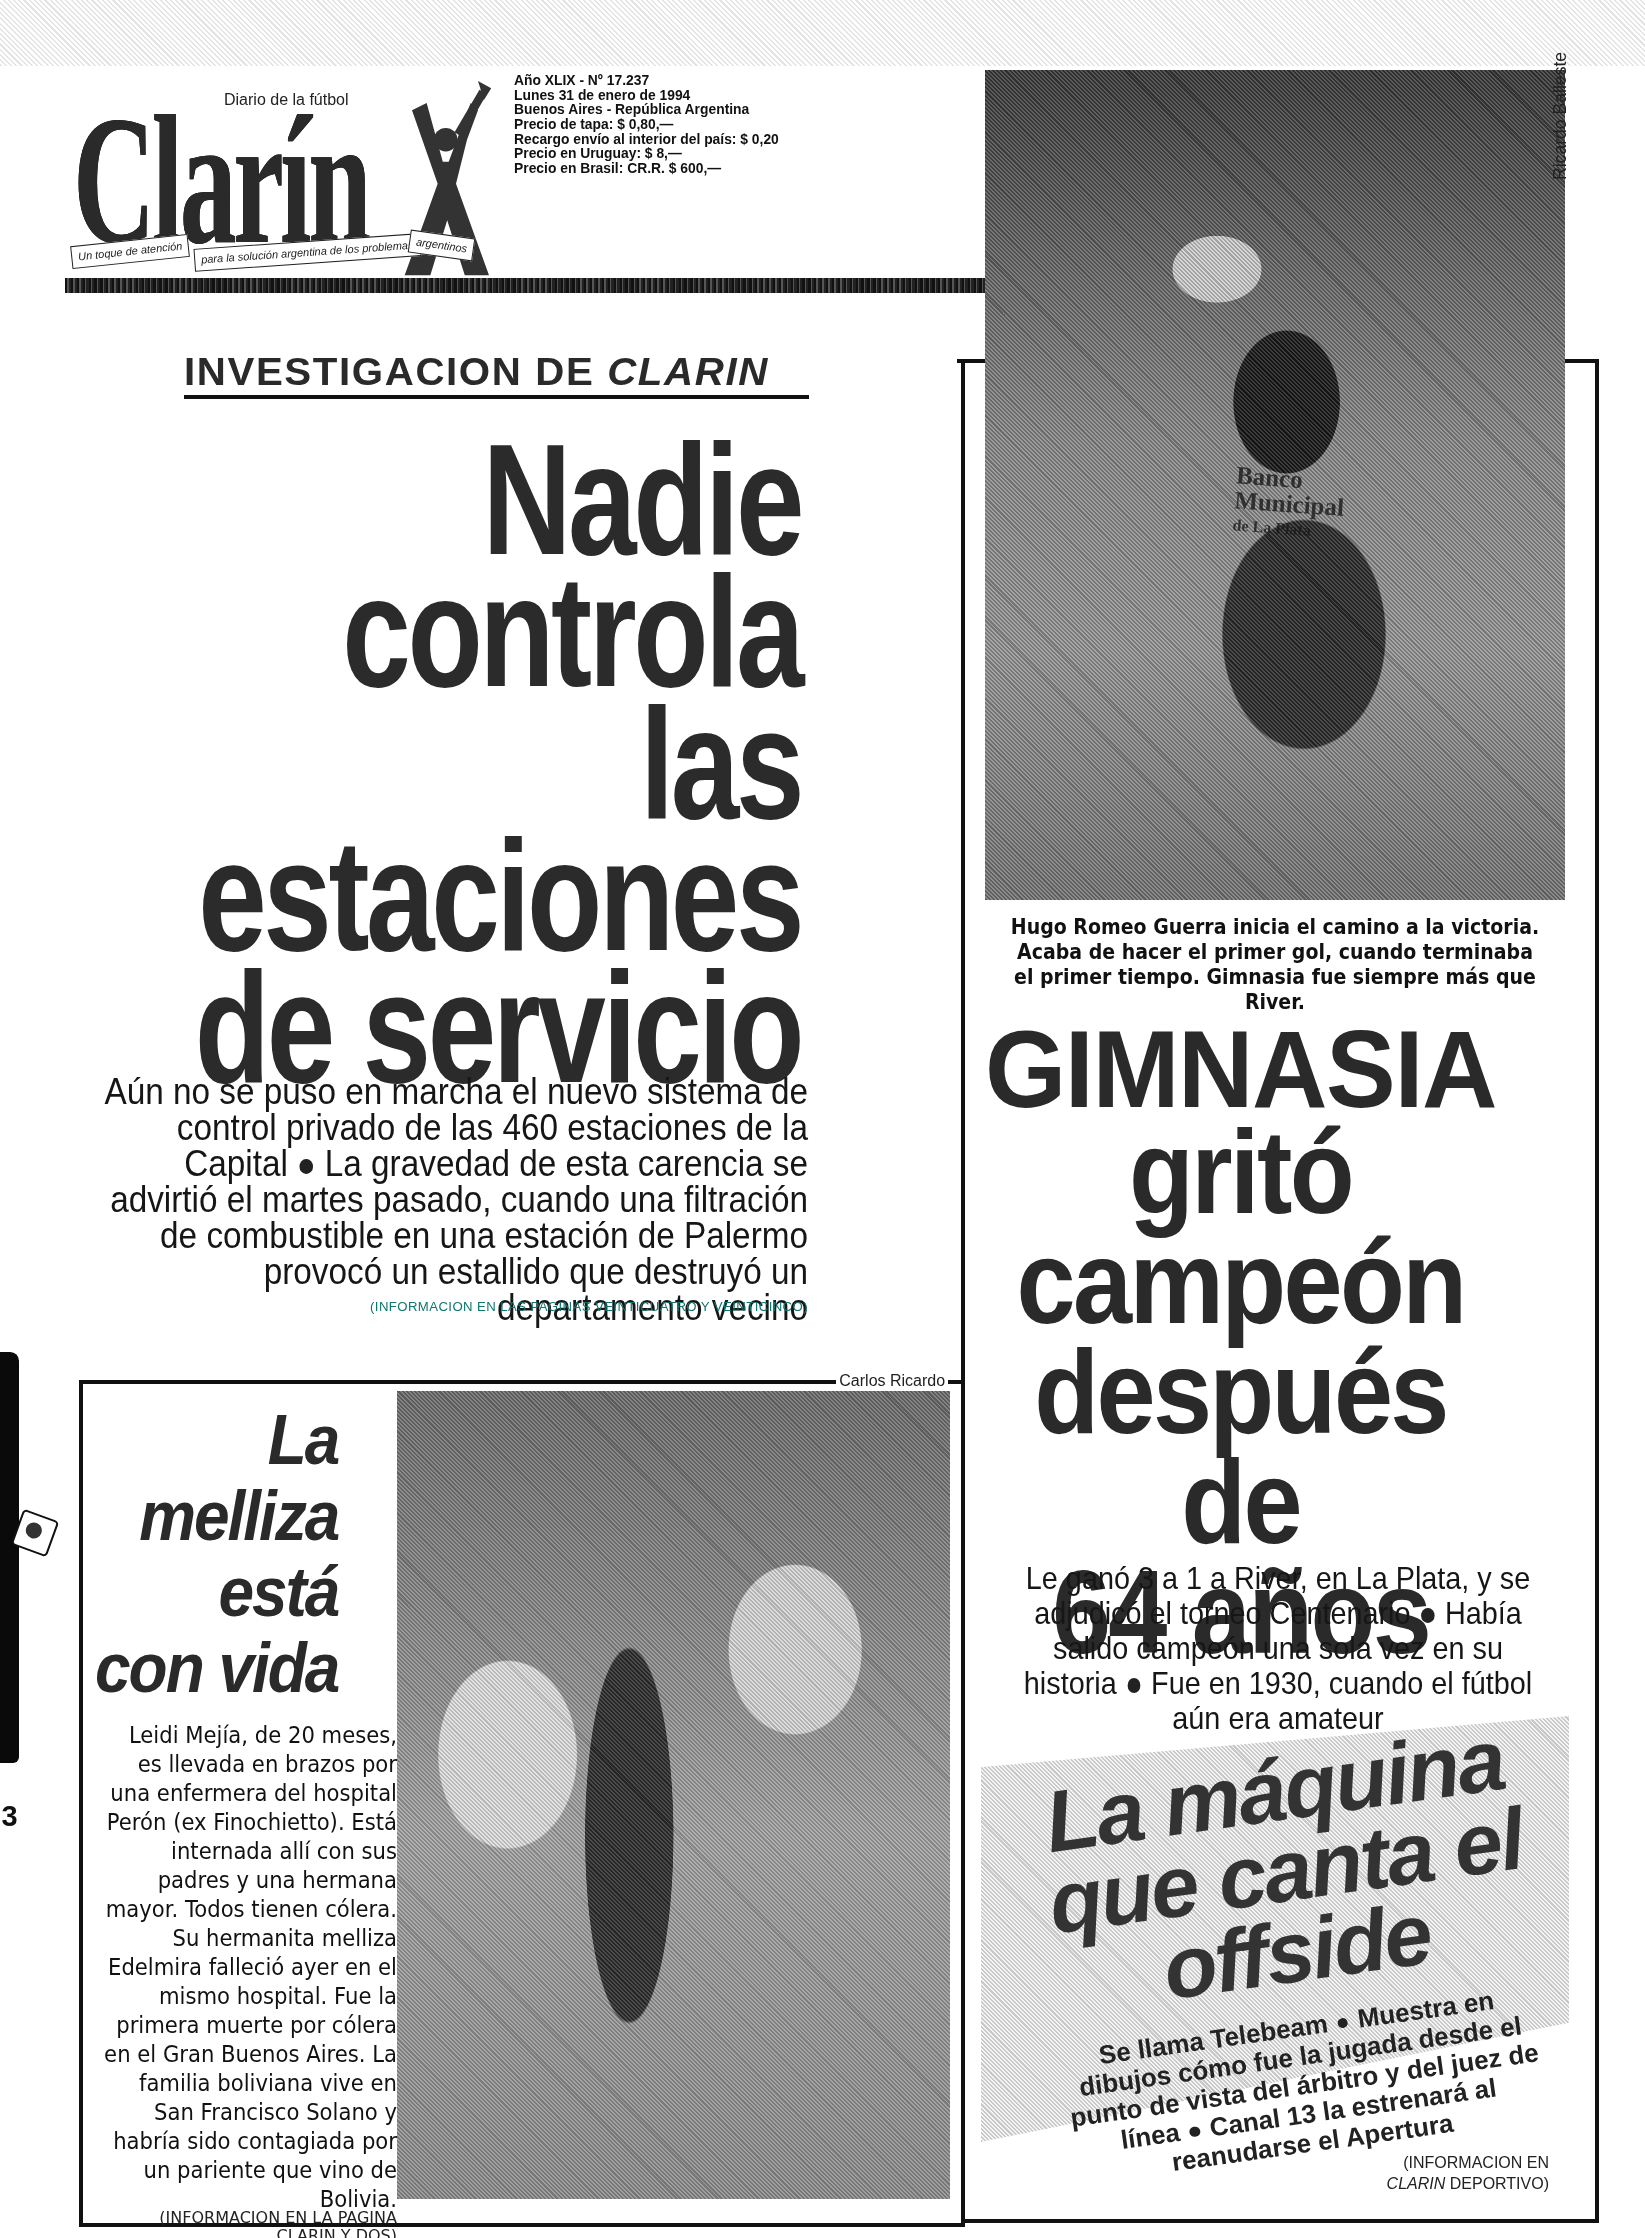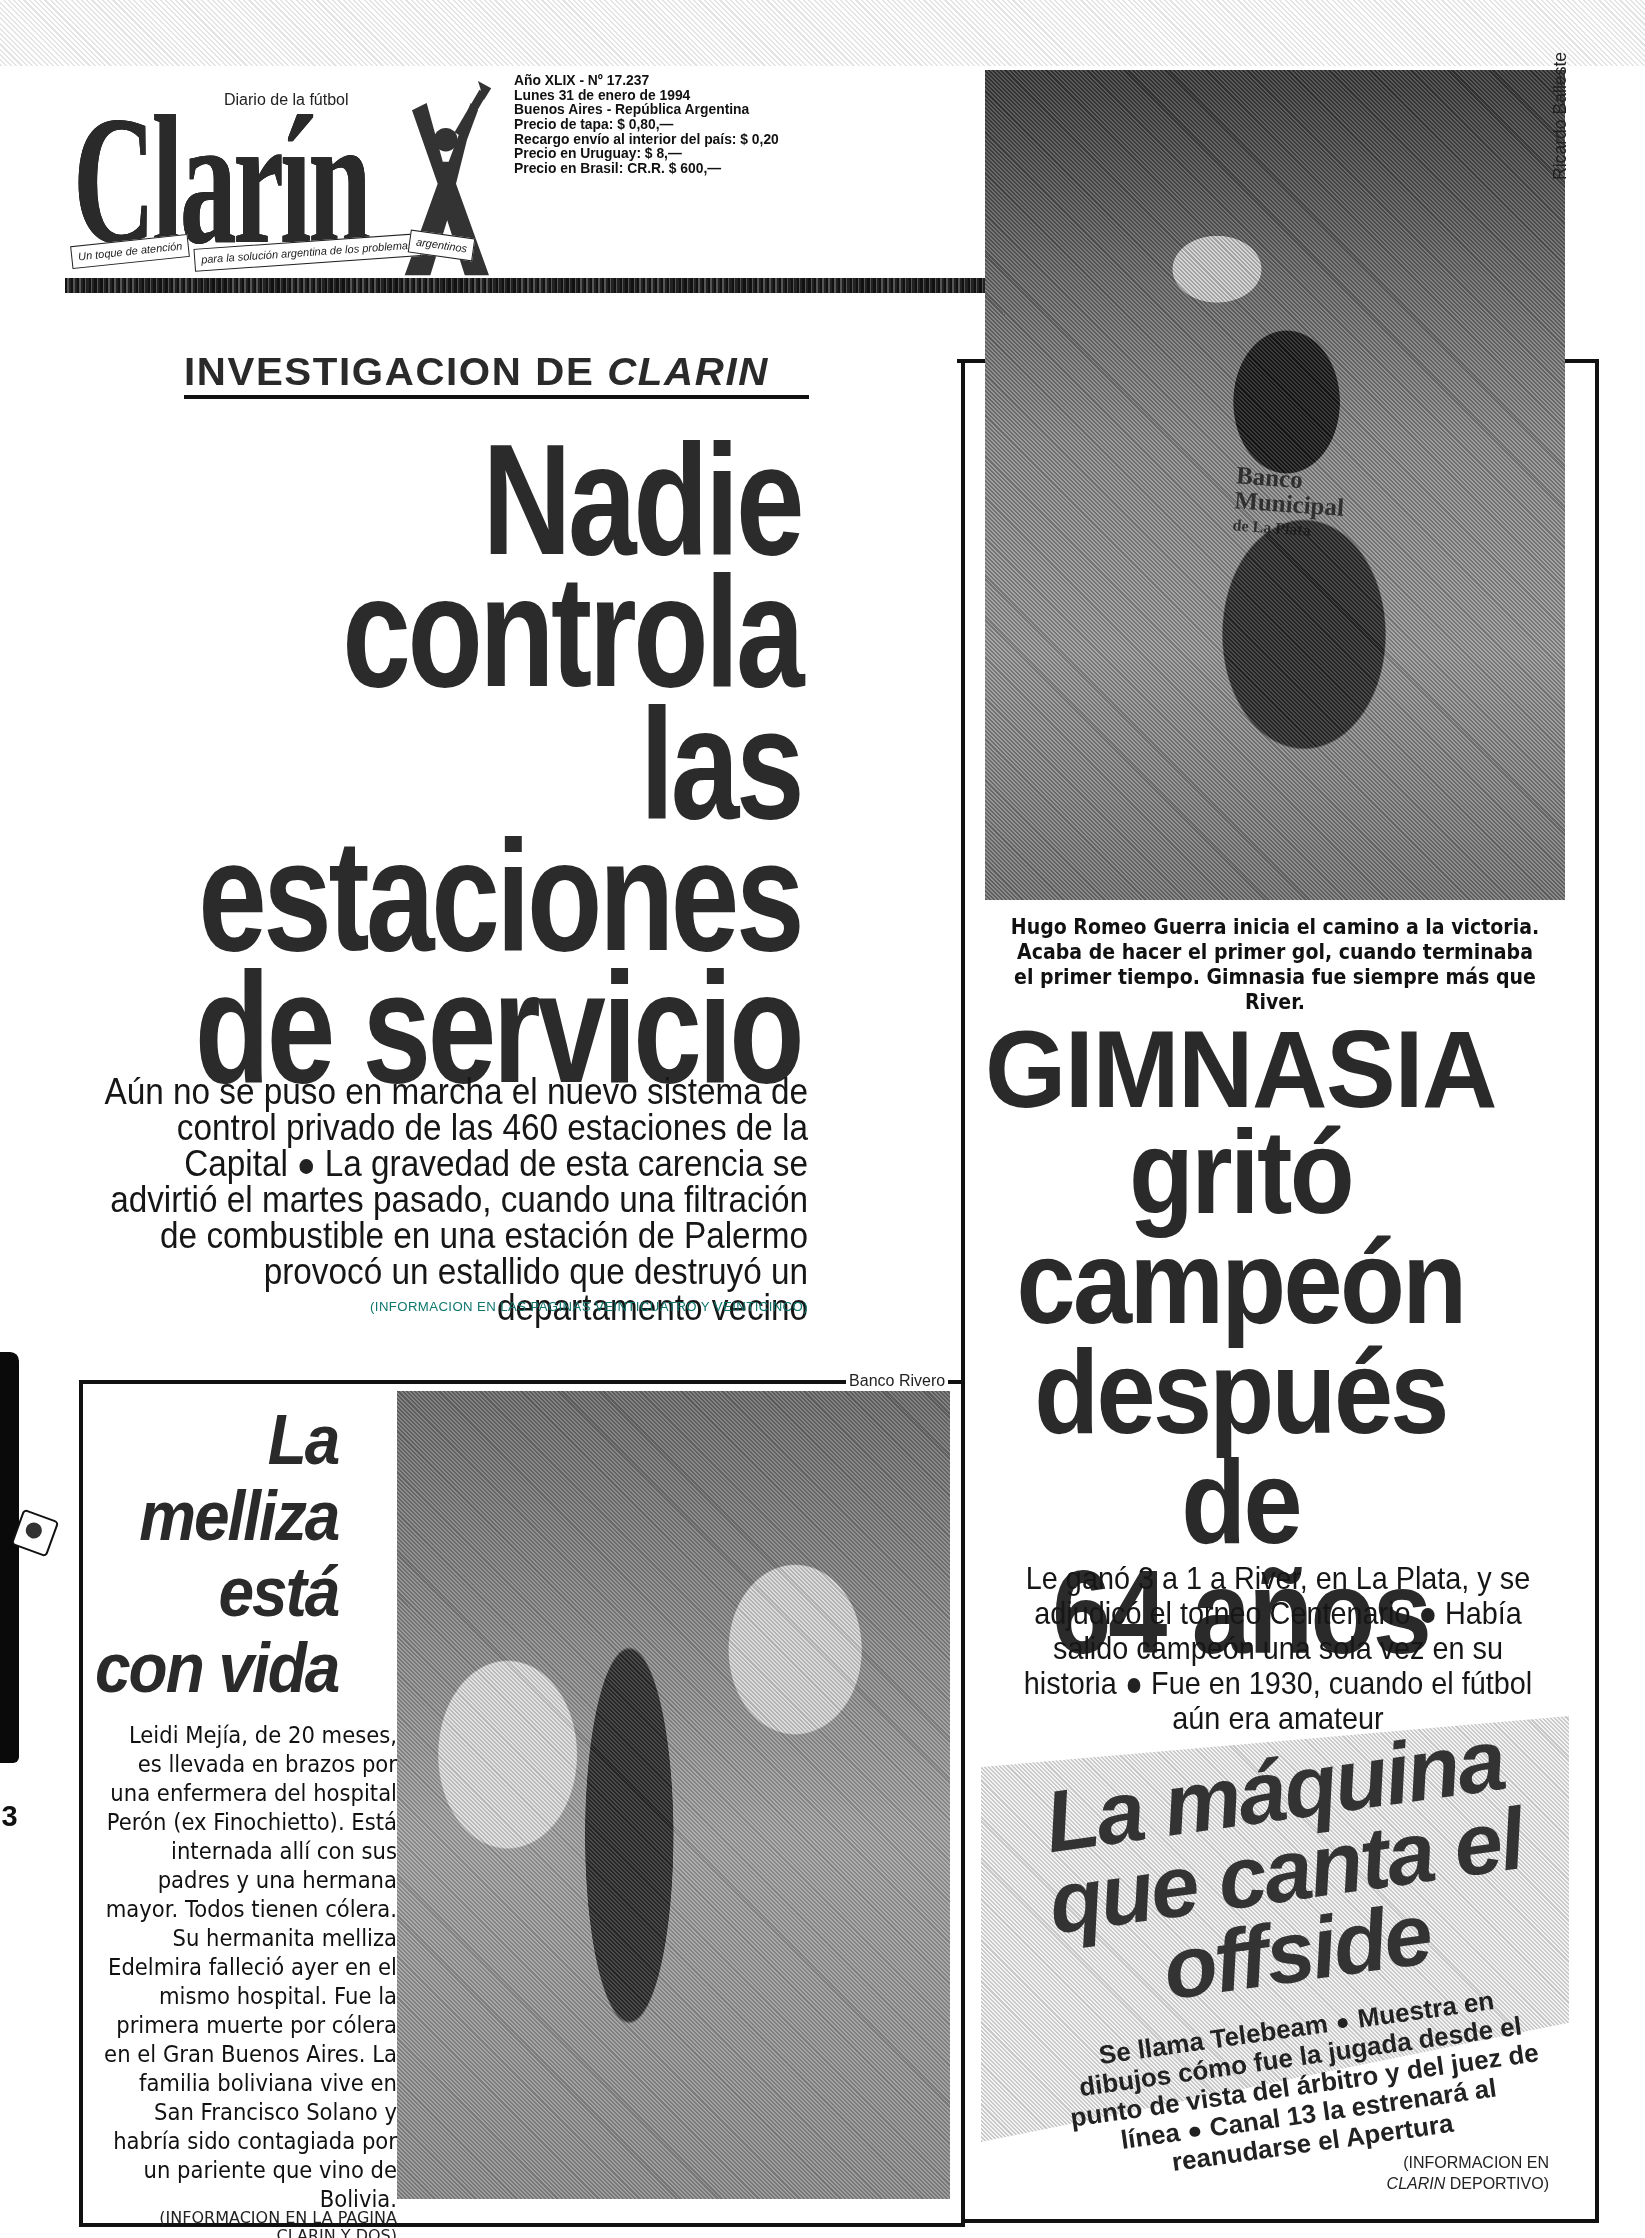--- a/index.html
+++ b/index.html
@@ -182,21 +182,21 @@
   </p>
   <div class="abs off-ref">
     <div>(INFORMACION EN</div>
     <div><i>CLARIN</i><span> DEPORTIVO)</span></div>
   </div>
 </section>
 
 <section>
   <div class="abs lbox"></div>
   <div class="abs photo-left"></div>
-  <div class="abs credit-left">Banco Rivero</div>
+  <div class="abs credit-left">Carlos Ricardo</div>
   <h3 class="abs melliza-head" style="margin:0;">
     <div>La</div>
     <div>melliza</div>
     <div>está</div>
     <div>con vida</div>
   </h3>
   <p class="abs melliza-body" style="margin:0;">Leidi Mejía, de 20 meses, es llevada en brazos por una enfermera del hospital Perón (ex Finochietto). Está internada allí con sus padres y una hermana mayor. Todos tienen cólera. Su hermanita melliza Edelmira falleció ayer en el mismo hospital. Fue la primera muerte por cólera en el Gran Buenos Aires. La familia boliviana vive en San Francisco Solano y habría sido contagiada por un pariente que vino de Bolivia.</p>
   <div class="abs melliza-ref">
     <div>(INFORMACION EN LA PAGINA</div>
     <div>CLARIN Y DOS)</div>

